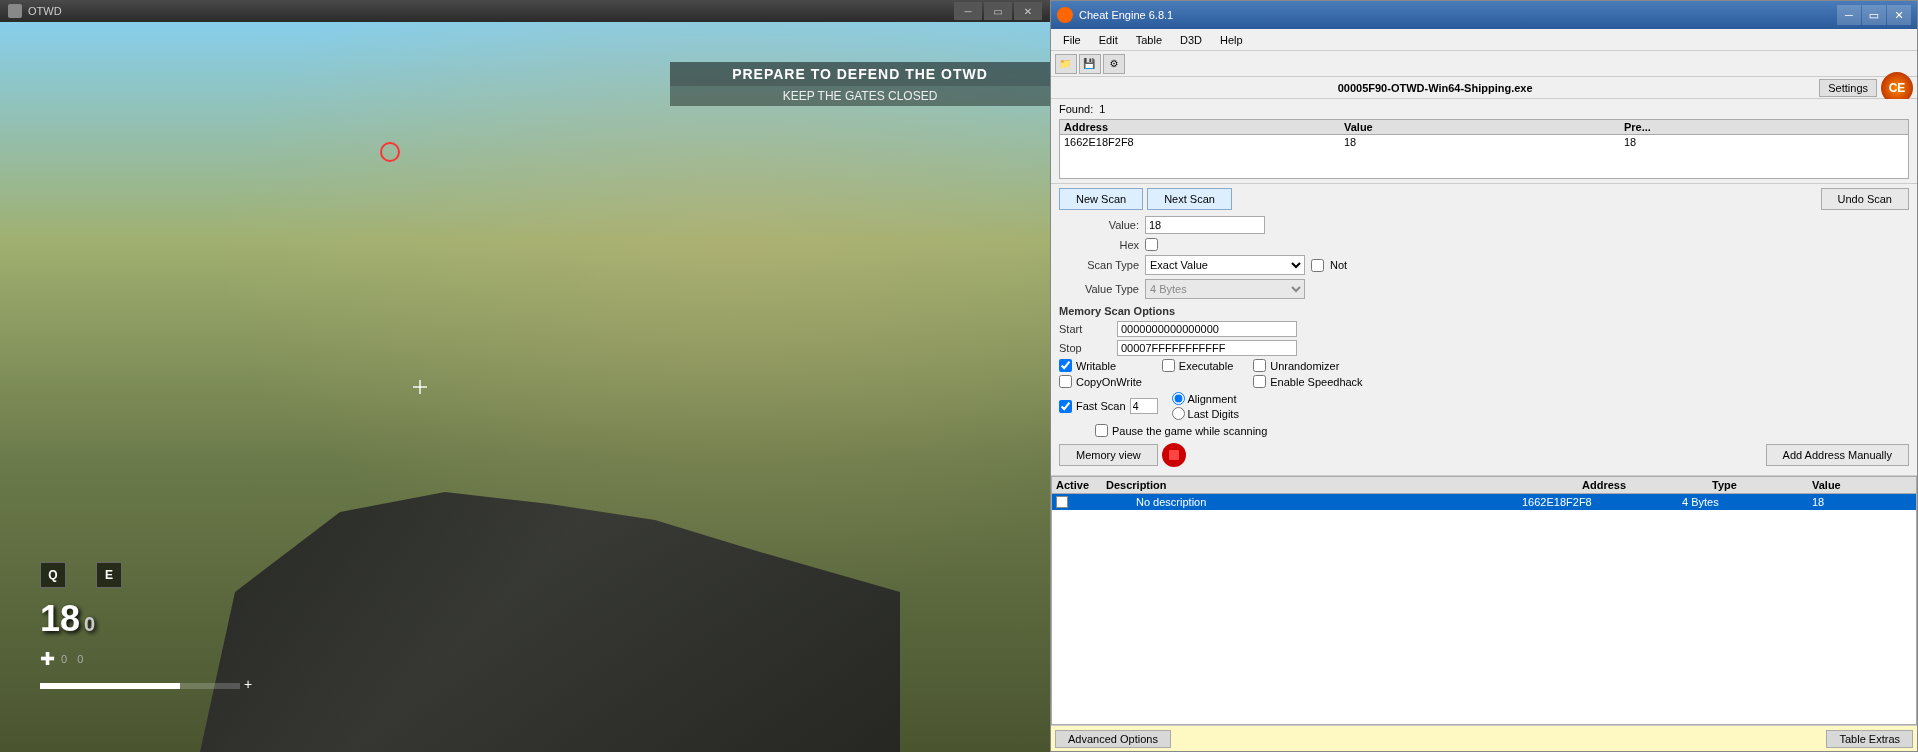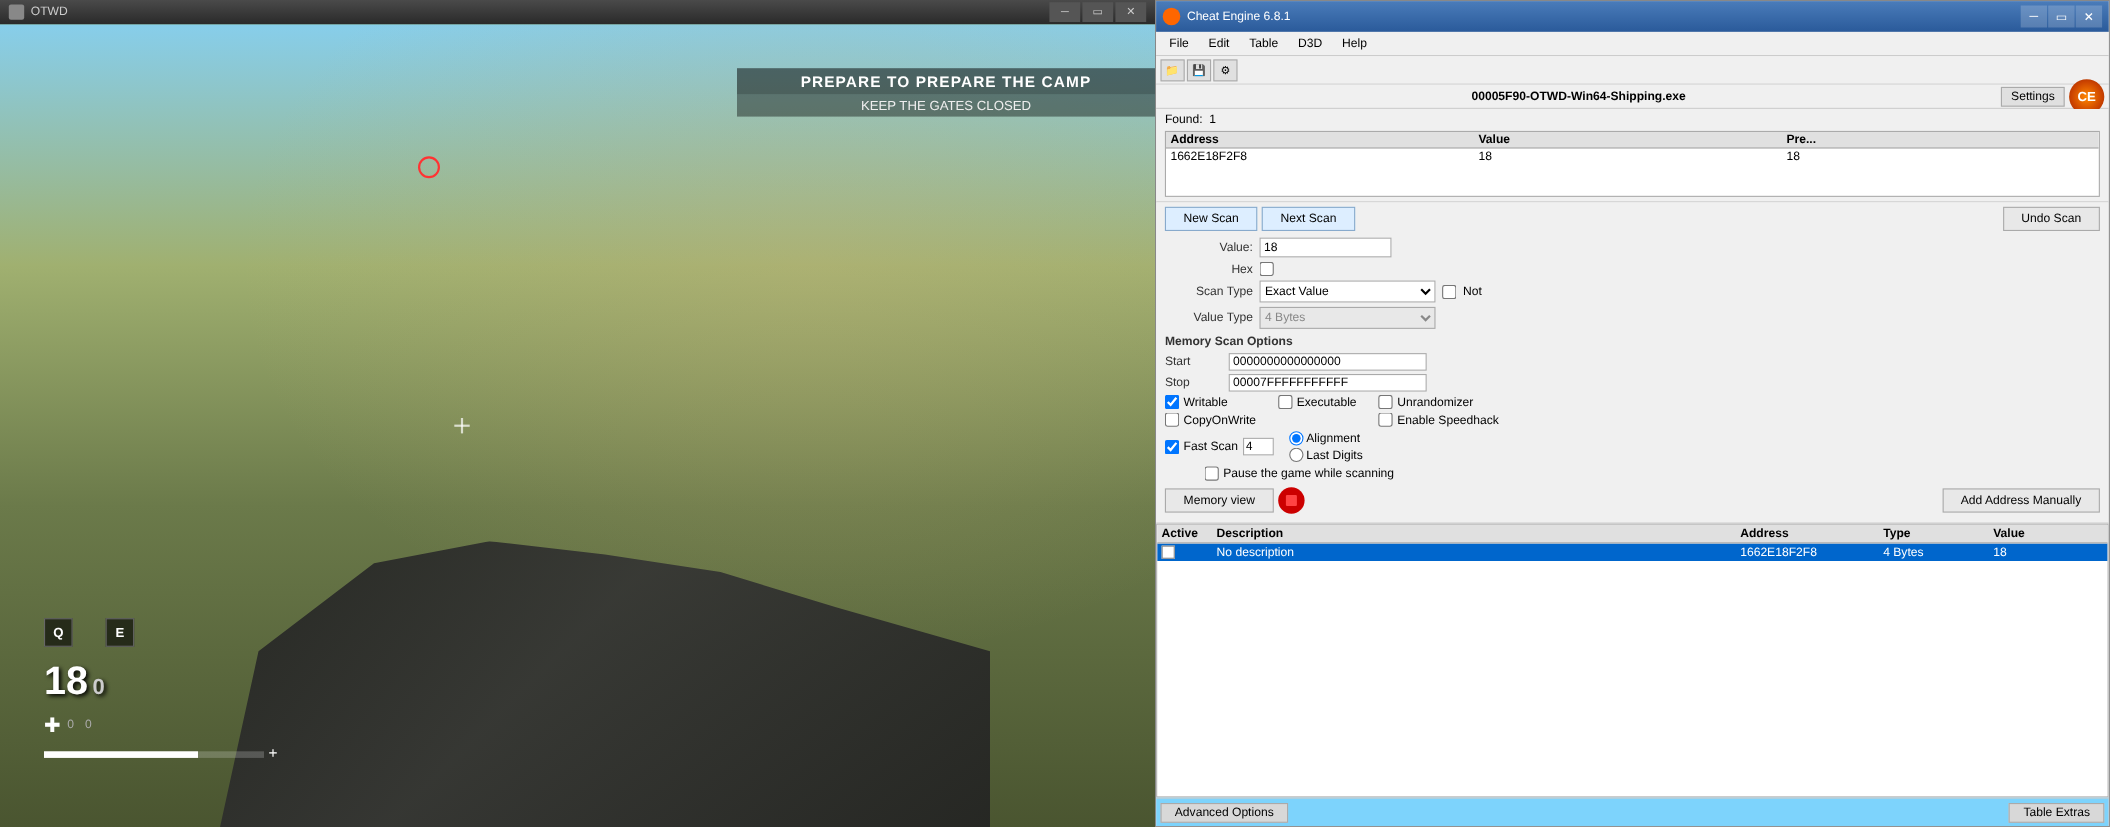--- a/index.html
+++ b/index.html
@@ -611,20 +611,21 @@
     .col-active { width: 50px; }
     .col-desc { width: 200px; flex: 1; }
     .col-address { width: 130px; }
     .col-type { width: 100px; }
     .col-value { width: 100px; }
 
     .ce-addr-row {
       display: flex;
       padding: 2px 4px;
       align-items: flex-end;
+      gap: 30px;
     }
 
     .ce-addr-row.selected {
       background: #0066cc;
       color: #fff;
     }
 
     .ce-checkbox-cell {
       width: 50px;
       display: flex;
@@ -633,21 +634,21 @@
 
     .ce-addr-checkbox {
       width: 12px; height: 12px;
       border: 1px solid #888;
       background: #fff;
     }
 
     
     .ce-footer {
       height: 26px;
-      background: #7dd3fc;
+      background: #fef9c3;
       border-top: 1px solid #ccc;
       display: flex;
       align-items: center;
       padding: 0 4px;
       justify-content: space-between;
     }
 
     .ce-footer-btn {
       padding: 2px 12px;
       background: #d8d8d8;
@@ -687,21 +688,21 @@
       <button class="titlebar-btn close">✕</button>
     </div>
   </div>
   <div class="game-content">
     <div class="game-scene">
       
       
     </div>
 
     <div class="game-overlay-top">
-      <div class="objective-title">PREPARE TO PREPARE THE CAMP</div>
+      <div class="objective-title">PREPARE TO DEFEND THE OTWD</div>
       <div class="objective-sub">KEEP THE GATES CLOSED</div>
     </div>
 
     <div class="target-marker"></div>
 
     <div class="crosshair"></div>
 
     <div class="weapon-silhouette"></div>
 
     <div class="hud-bottom-left">

